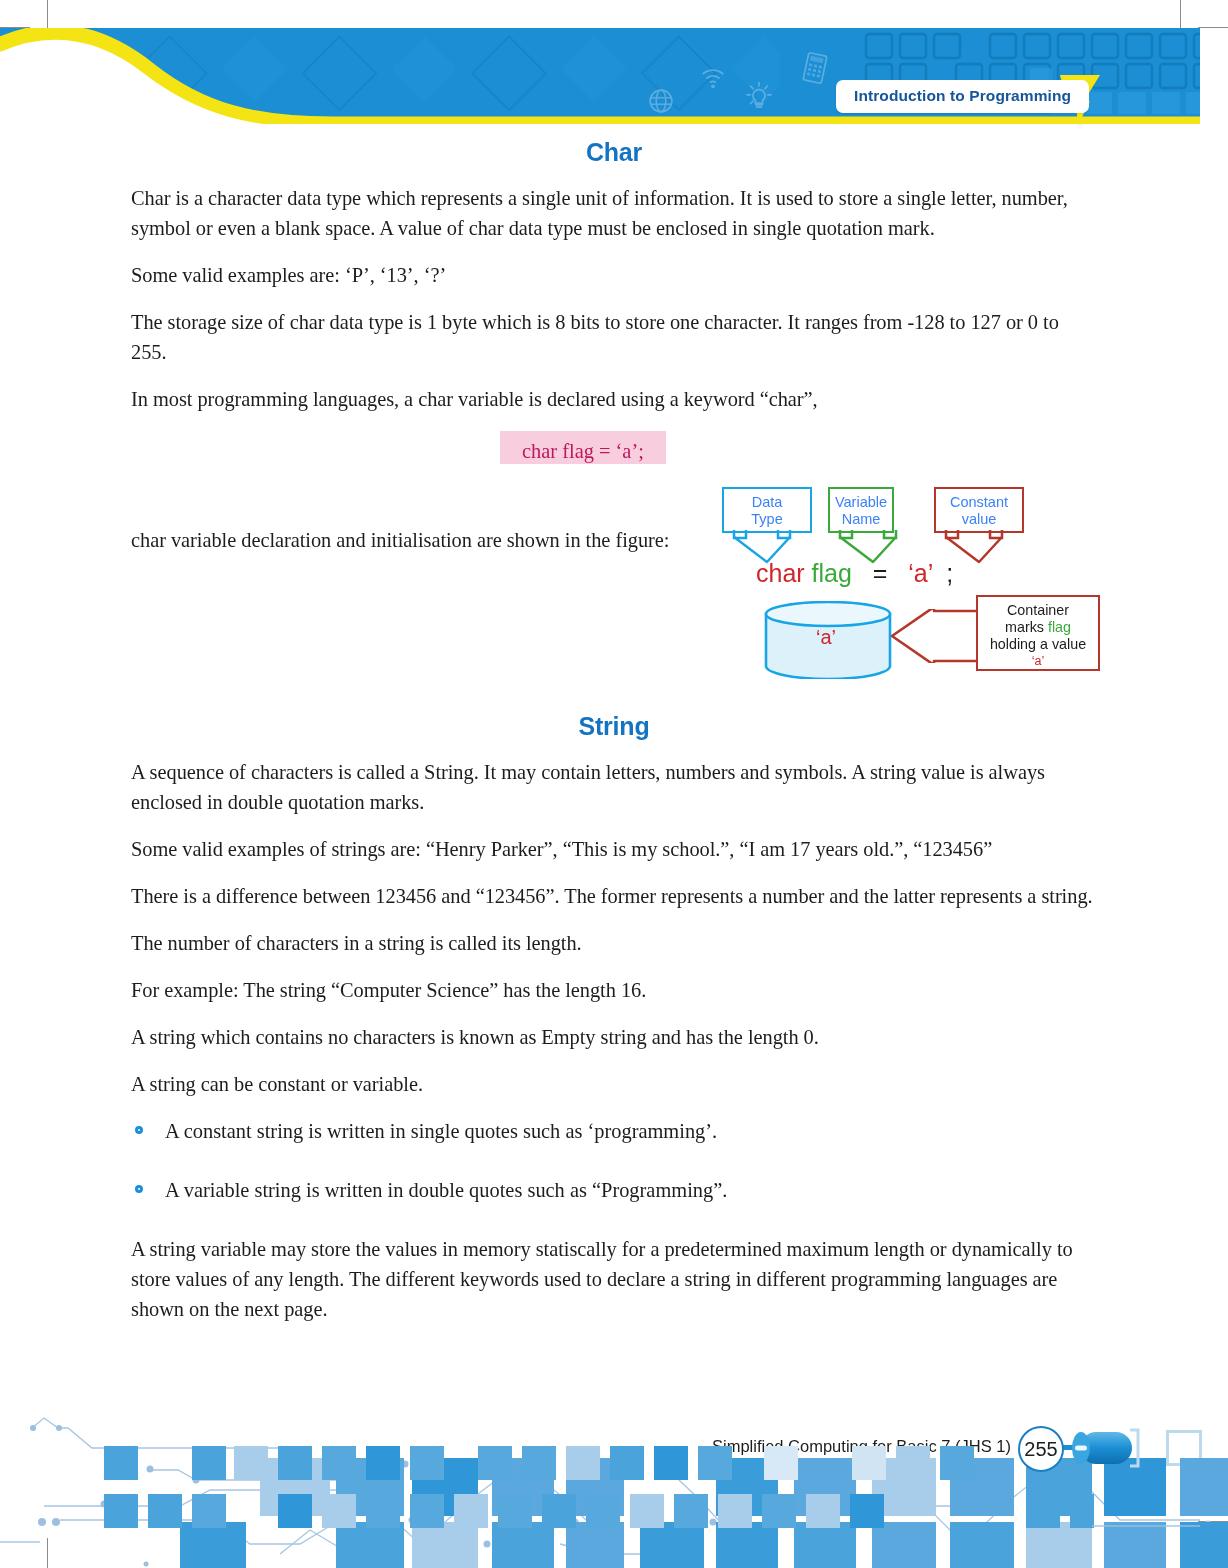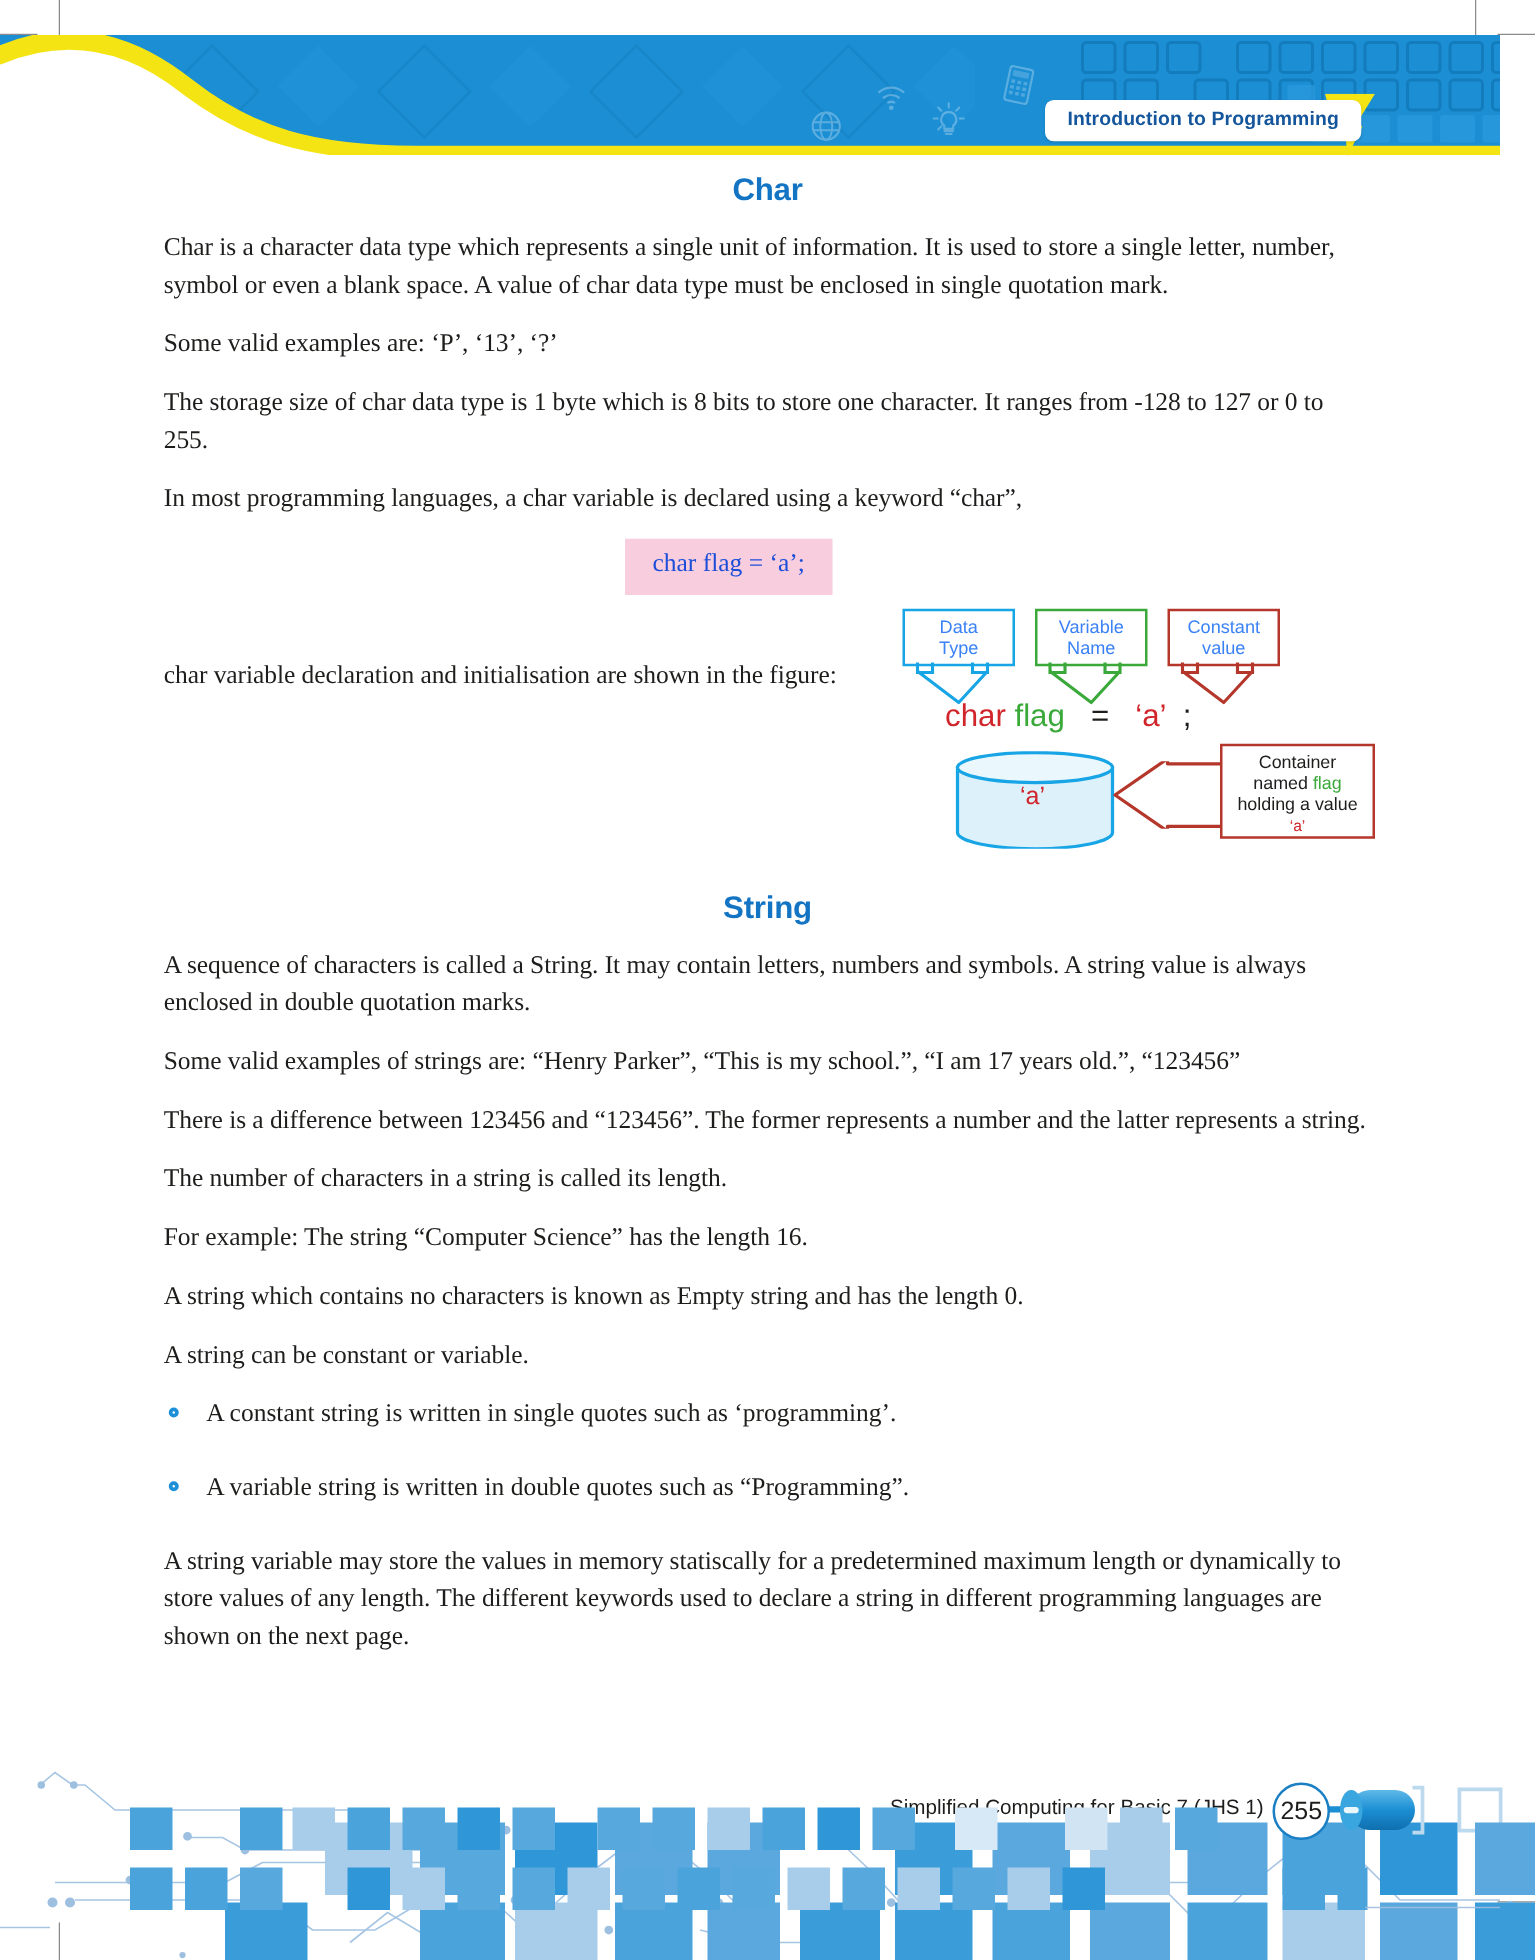--- a/index.html
+++ b/index.html
@@ -61,24 +61,24 @@
     color:#1d1d1b;
     margin:16px 0 17px 0;
     text-align:left;
     letter-spacing:-.05px;
   }
   p.body.narrow{width:560px;}
 
   .codebox{
     display:inline-block;
     background:#f8cede;
-    color:#1d4ed8;
+    color:#be185d;
     font-size:20.4px;
     line-height:26px;
-    padding:7px 22px 12px 22px;
+    padding:7px 22px 0 22px;
     margin:0;
   }
   .codebox-wrap{margin:4px 0 0 0;height:78px;position:relative;}
   .codebox-pos{position:absolute;left:369px;top:0;}
 
   ul.blist{list-style:none;margin:0 0 6px 0;padding:0;}
   ul.blist li{
     position:relative;
     padding-left:34px;
     font-size:20.4px;
@@ -313,21 +313,21 @@
 
     <p class="body">A string variable may store the values in memory statiscally for a predetermined maximum length or dynamically to store values of any length. The different keywords used to declare a string in different programming languages are shown on the next page.</p>
   </div>
 
   <div class="diagram">
 
     <div class="dg-box blue" style="left:10px;top:0;width:90px;height:46px;">
       <div>Data</div>
       <div>Type</div>
     </div>
-    <div class="dg-box green" style="left:116px;top:0;width:90px;height:46px;">
+    <div class="dg-box green" style="left:116px;top:0;width:66px;height:46px;">
       <div>Variable</div>
       <div>Name</div>
     </div>
     <div class="dg-box red" style="left:222px;top:0;width:90px;height:46px;">
       <div>Constant</div>
       <div>value</div>
     </div>
 
     <svg style="position:absolute;left:0;top:42px;width:392px;height:40px;" viewBox="0 0 392 40">
       <path d="M22,1 L22,9 L34,9 L34,1 M66,1 L66,9 L78,9 L78,1" fill="none" stroke="#18a5e6" stroke-width="2.5"></path>
@@ -345,21 +345,21 @@
       <ellipse cx="64" cy="13" rx="62" ry="12" fill="#eaf7fd" stroke="#18a5e6" stroke-width="2.6"></ellipse>
     </svg>
     <div class="cyl-label">‘a’</div>
 
     <svg style="position:absolute;left:178px;top:122px;width:92px;height:54px;" viewBox="0 0 92 54">
       <path d="M88,2 L44,2 L44,-2 L2,27 L44,56 L44,52 L88,52" fill="none" stroke="#b5362a" stroke-width="2.6" stroke-linejoin="round"></path>
     </svg>
 
     <div class="callout">
       <div>Container</div>
-      <div><span>named </span><span style="color:#3aa93a;">flag</span></div>
+      <div><span>marks </span><span style="color:#3aa93a;">flag</span></div>
       <div>holding a value</div>
       <div class="small">‘a’</div>
     </div>
   </div>
 
   <div class="footer-text">Simplified Computing for Basic 7 (JHS 1)</div>
   <div class="pagenum">255</div>
 
   <svg style="position:absolute;left:1050px;top:1426px;width:96px;height:44px;z-index:2;" viewBox="0 0 96 44">
     <defs>

